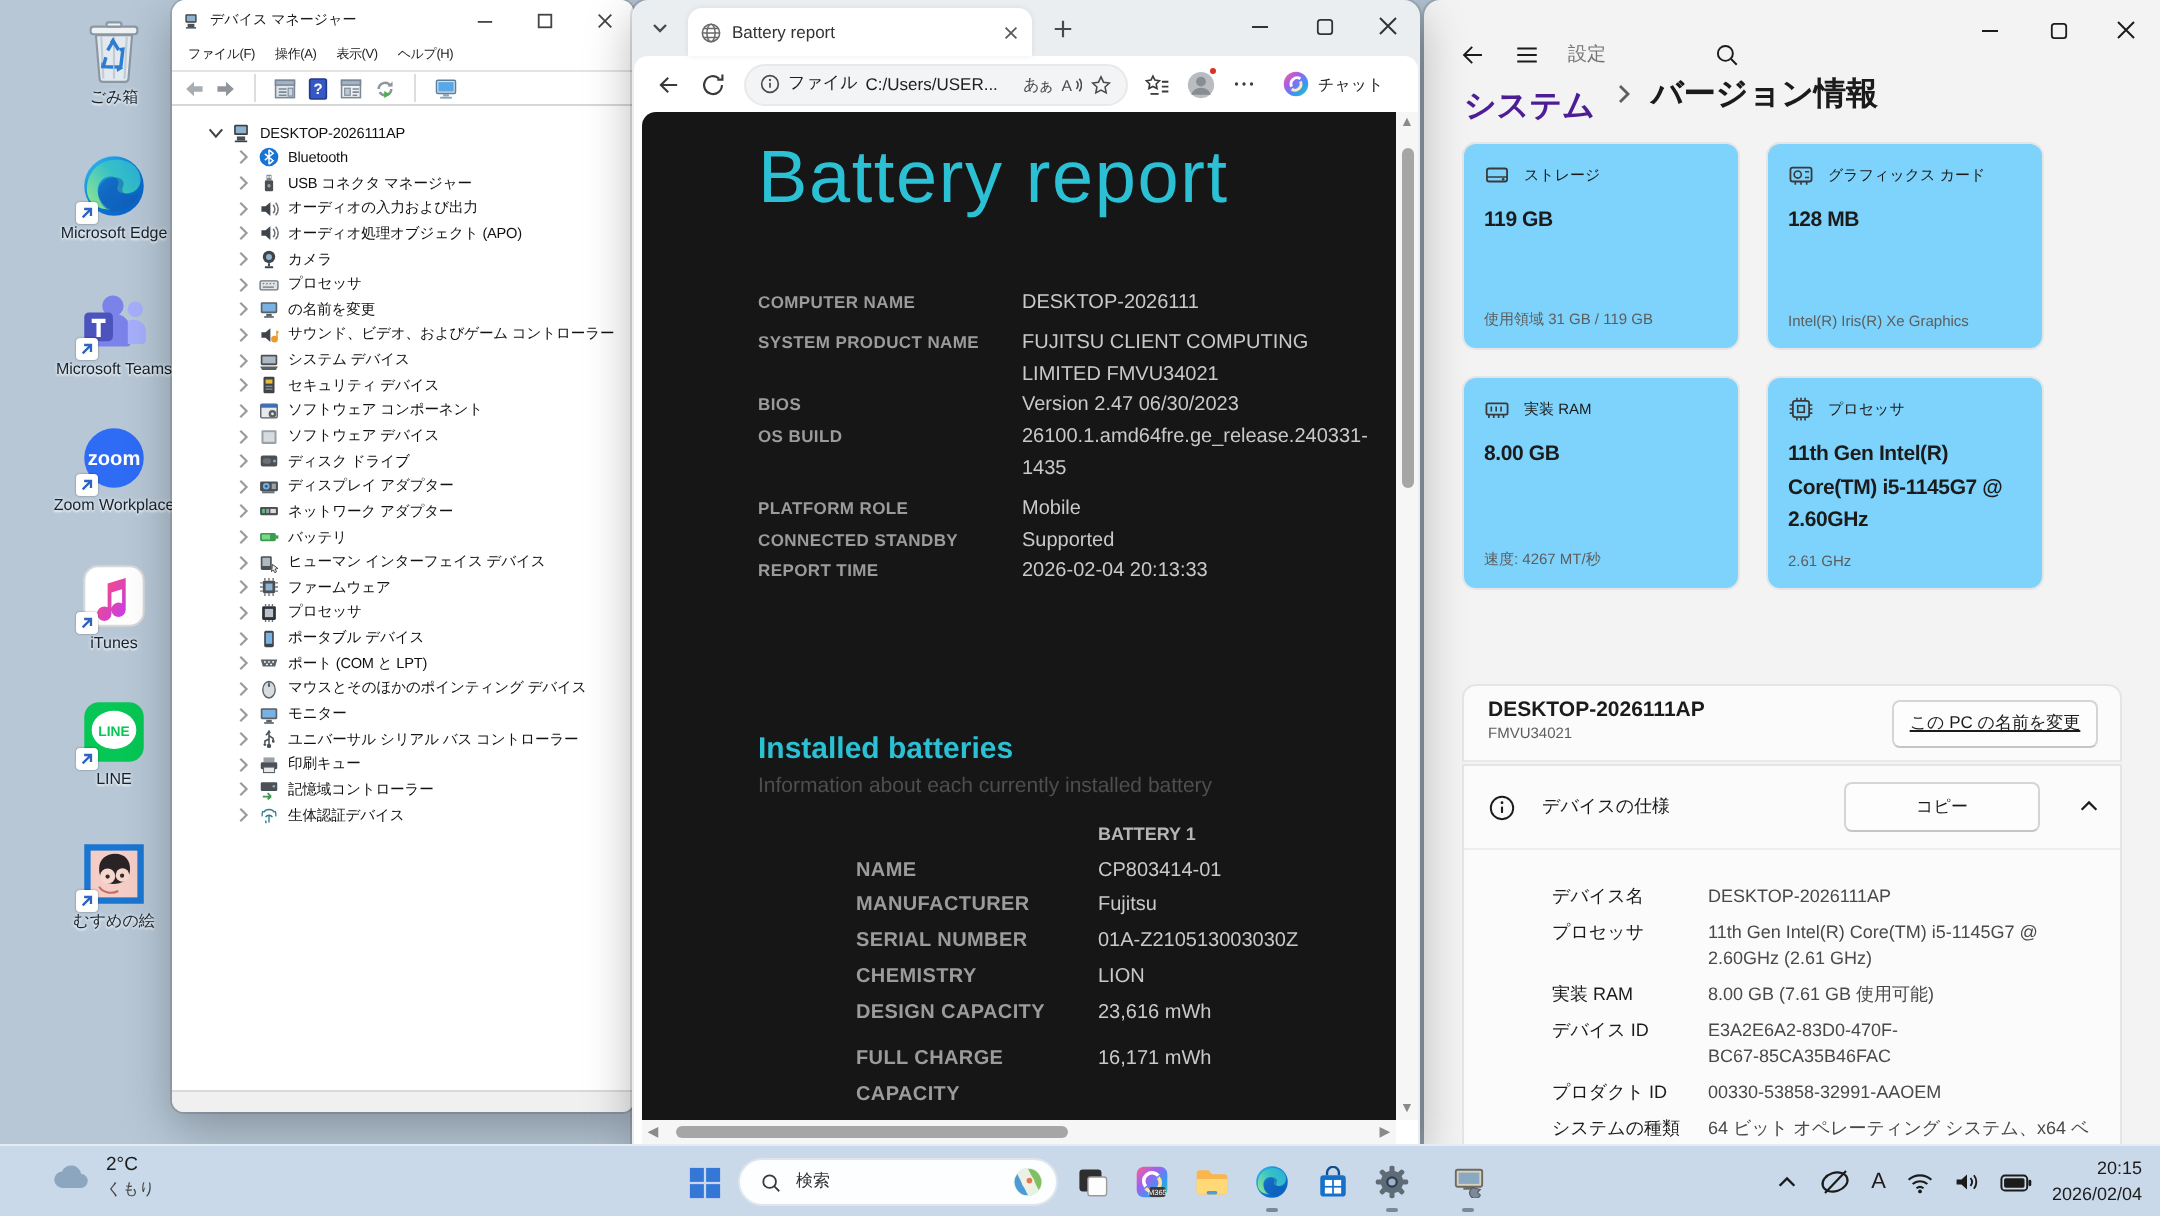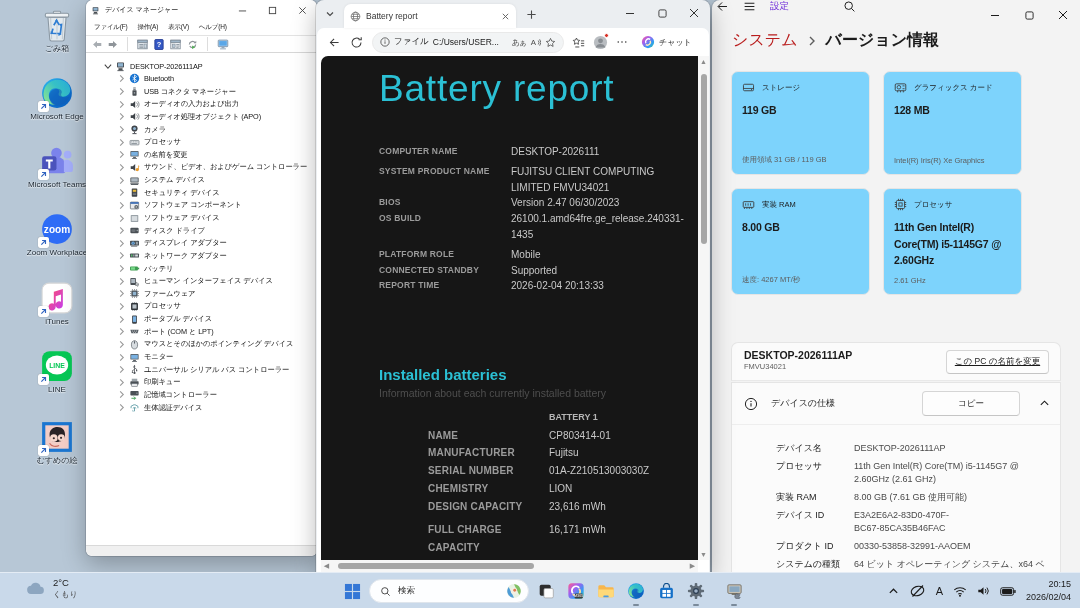--- a/index.html
+++ b/index.html
@@ -77,26 +77,26 @@
   .bp .sub { position:absolute; left:58px; top:331px; font-size:10.5px; color:#4e4e4e; }
   .bp .t2 { position:absolute; left:64px; top:353px; width:300px; }
   .bp .t2 td { vertical-align:top; font-size:10px; line-height:17.7px; }
   .bp .t2 td.l { width:164px;padding-left:43px; }
   .bp .t2 .hdr td { font-weight:bold; color:#b5b5b5; font-size:9px; }
   .bp .t2 tr.gap td { padding-top:6px; }
 
   
   #st { left:712px; top:0; width:368px; height:572px; background:#f3f3f3; border-radius:8px 0 0 0;
         box-shadow:-4px 8px 24px rgba(0,0,0,.25), 0 0 0 1px rgba(0,0,0,.10); }
-  #st .titlebar { height:34px; display:flex; align-items:flex-start; padding-left:4px; gap:14px; color:#6d28d9; }
+  #st .titlebar { height:34px; display:flex; align-items:flex-end; padding-left:18px; gap:14px; color:#737373; }
   #st .titlebar .t { font-size:9.5px; }
   #st .wbtns { position:absolute; right:0; top:0; height:30px; display:flex; }
   #st .wbtn { width:34px; display:flex; align-items:center; justify-content:center; color:#1b1b1b; }
   #st .crumb { position:absolute; left:20px; top:30px; font-size:16px; color:#1b1b1b; display:flex; align-items:center; gap:10px; }
-  #st .crumb .p { color:#b91c1c; font-weight:normal;}
+  #st .crumb .p { color:#4c1d95; font-weight:bold;margin-top:13px;}
   #st .crumb .sep { font-size:11px; color:#5d5d5d; }
   #st .crumb .c { font-weight:bold; }
   #st .cards { position:absolute; left:19px; top:71px; width:330px; display:grid; grid-template-columns:139px 139px; gap:13px; }
   #st .card { background:#7dd3fc; border:1px solid #e5e5e5; border-radius:7px; height:104px; padding:9px 10px; position:relative; }
   #st .card.r2 { height:107px; }
   #st .card .hd { display:flex; align-items:center; gap:7px; font-size:7.5px; color:#1b1b1b; white-space:nowrap; }
   #st .card .val { margin-top:8px; font-size:10.5px; font-weight:bold; color:#1b1b1b; line-height:16.5px; letter-spacing:-.2px; }
   #st .card .ft { position:absolute; left:10px; bottom:9px; font-size:7.5px; color:#5d5d5d; white-space:nowrap; }
   #st .namecard { position:absolute; left:19px; top:342px; width:330px; height:39px; background:#fbfbfb;
       border:1px solid #e5e5e5; border-radius:7px 7px 0 0; border-bottom:1px solid #e9e9e9; padding:6px 12px; }

